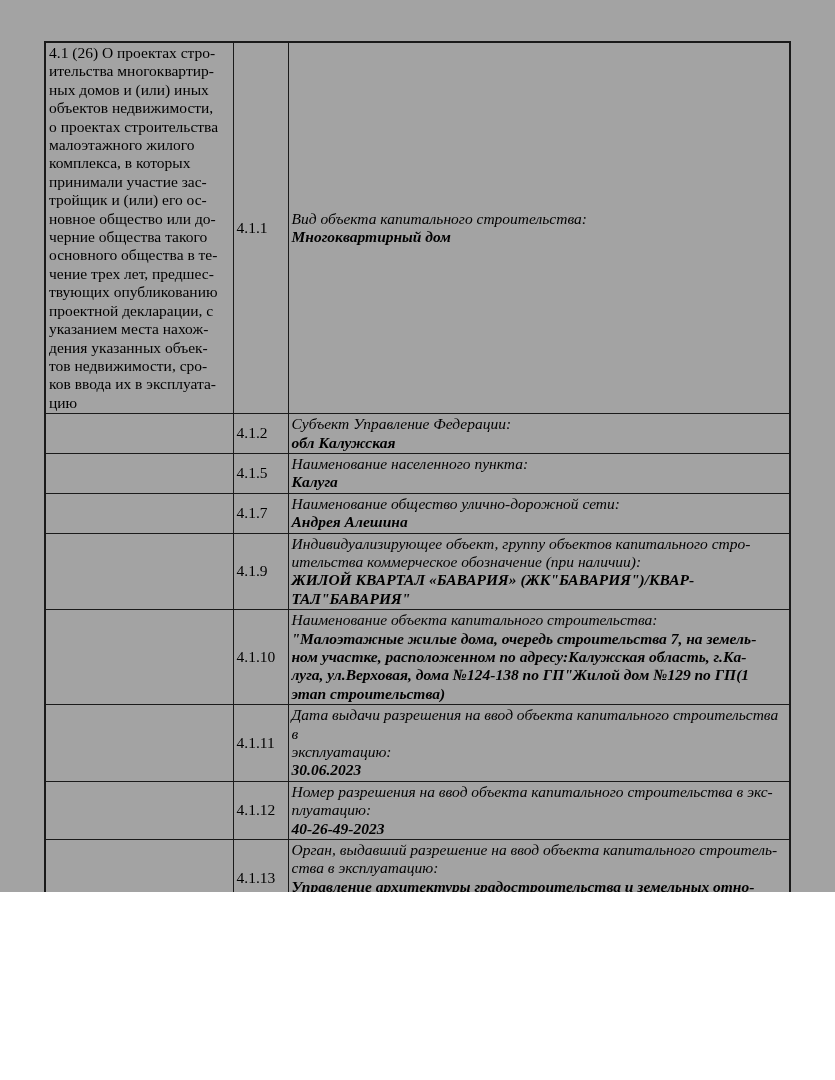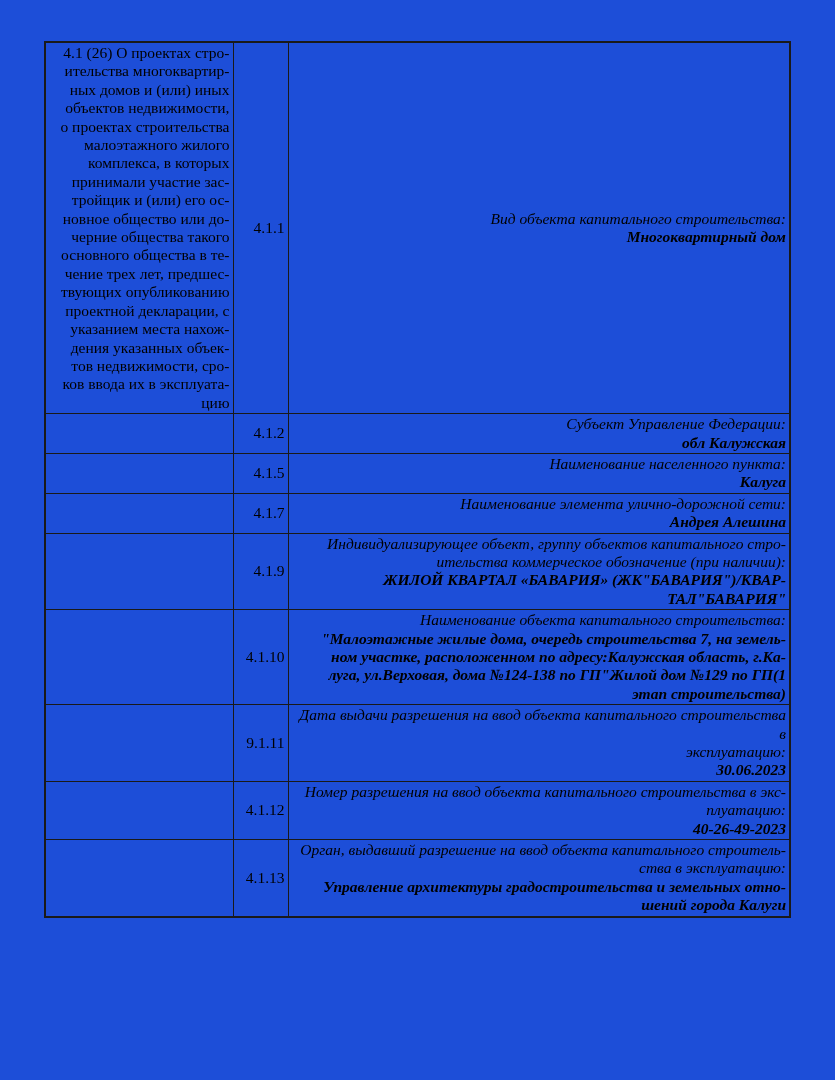--- a/index.html
+++ b/index.html
@@ -8,24 +8,23 @@
     background: #ffffff;
     width: 835px;
     height: 1080px;
     font-family: "Liberation Serif", serif;
     color: #000000;
     -webkit-font-smoothing: antialiased;
   }
   .page {
     position: relative;
     width: 835px;
-    height: 1080px;
-    background: #1d4ed8;
+    height: 892px;
+    background: #a3a3a3;
     overflow: hidden;
-    text-align: right;
   }
   table.decl {
     position: absolute;
     left: 44px;
     top: 41px;
     width: 745px;
     border-collapse: collapse;
     table-layout: fixed;
     border: 2px solid #1a1a1a;
   }
@@ -123,21 +122,21 @@
           <div class="label">Наименование населенного пункта:</div>
           <div class="value">Калуга</div>
         </td>
       </tr>
 
 
       <tr>
         <td class="desc"></td>
         <td class="num">4.1.7</td>
         <td class="field">
-          <div class="label">Наименование элемента улично-дорожной сети:</div>
+          <div class="label">Наименование общество улично-дорожной сети:</div>
           <div class="value">Андрея Алешина</div>
         </td>
       </tr>
 
 
       <tr>
         <td class="desc"></td>
         <td class="num">4.1.9</td>
         <td class="field">
           <div class="label">Индивидуализирующее объект, группу объектов капитального стро-
@@ -154,21 +153,21 @@
           <div class="label">Наименование объекта капитального строительства:</div>
           <div class="value">"Малоэтажные жилые дома, очередь строительства 7, на земель-
 ном участке, расположенном по адресу:Калужская область, г.Ка-
 луга, ул.Верховая, дома №124-138 по ГП"Жилой дом №129 по ГП(1
 этап строительства)</div>
         </td>
       </tr>
 
       <tr>
         <td class="desc"></td>
-        <td class="num">9.1.11</td>
+        <td class="num">4.1.11</td>
         <td class="field">
           <div class="label">Дата выдачи разрешения на ввод объекта капитального строительства в
 эксплуатацию:</div>
           <div class="value">30.06.2023</div>
         </td>
       </tr>
 
       <tr>
         <td class="desc"></td>
         <td class="num">4.1.12</td>

